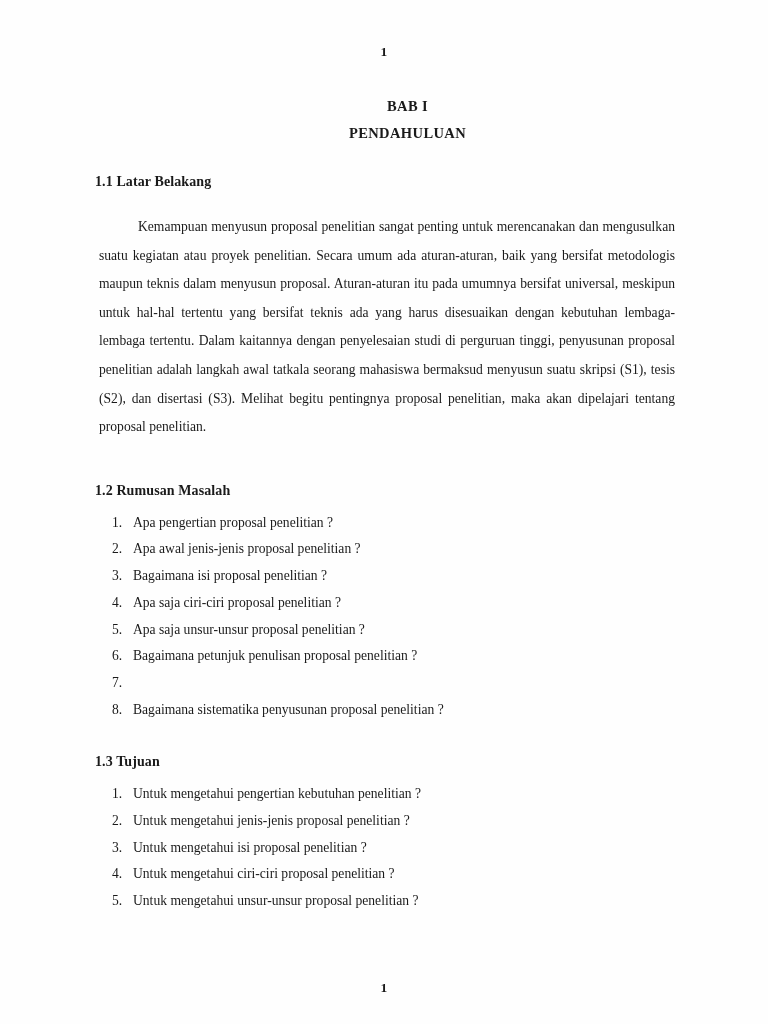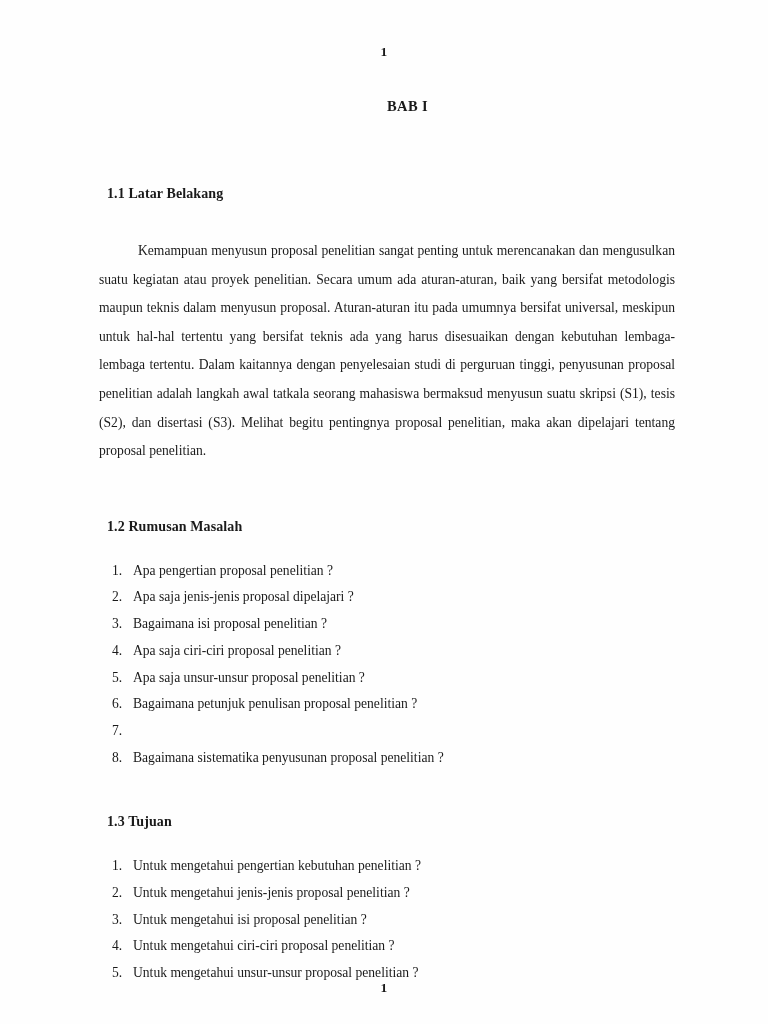--- a/index.html
+++ b/index.html
@@ -58,21 +58,21 @@
     left: 91px;
     width: 592px;
   }
 
   .section { }
 
   .section-heading {
     font-weight: bold;
     font-size: 14px;
     letter-spacing: 0.1px;
-    margin: 16px;
+    margin: 4px;
     line-height: 20px;
   }
 
   .body-paragraph {
     margin: 8px;
     font-size: 13.6px;
     line-height: 28.6px;
     text-align: justify;
     text-justify: inter-word;
     text-indent: 39px;
@@ -110,20 +110,21 @@
 </style>
 </head>
 <body style="background: rgb(254, 254, 254); color: rgb(26, 26, 26);">
 
 <div class="page">
 
   <div class="page-number top">1</div>
 
   <div class="chapter-block">
     <div class="chapter-line">BAB I</div>
+    <div class="chapter-line">PENDAHULUAN</div>
   </div>
 
   <div class="content">
 
     <div class="section">
       <h2 class="section-heading">1.1 Latar Belakang</h2>
       <div class="gap-heading-to-para"></div>
       <p class="body-paragraph">Kemampuan menyusun proposal penelitian sangat penting untuk merencanakan dan mengusulkan suatu kegiatan atau proyek penelitian. Secara umum ada aturan-aturan, baik yang bersifat metodologis maupun teknis dalam menyusun proposal. Aturan-aturan itu pada umumnya bersifat universal, meskipun untuk hal-hal tertentu yang bersifat teknis ada yang harus disesuaikan dengan kebutuhan lembaga-lembaga tertentu. Dalam kaitannya dengan penyelesaian studi di perguruan tinggi, penyusunan proposal penelitian adalah langkah awal tatkala seorang mahasiswa bermaksud menyusun suatu skripsi (S1), tesis (S2), dan disertasi (S3). Melihat begitu pentingnya proposal penelitian, maka akan dipelajari tentang proposal penelitian.</p>
     </div>
 
@@ -132,21 +133,21 @@
     <div class="section">
       <h2 class="section-heading">1.2 Rumusan Masalah</h2>
       <div class="gap-heading-to-list"></div>
       <ol class="num-list">
         <li class="num-item">
           <span class="num-marker">1.</span>
           <span class="num-text">Apa pengertian proposal penelitian ?</span>
         </li>
         <li class="num-item">
           <span class="num-marker">2.</span>
-          <span class="num-text">Apa saja jenis-jenis proposal dipelajari ?</span>
+          <span class="num-text">Apa awal jenis-jenis proposal penelitian ?</span>
         </li>
         <li class="num-item">
           <span class="num-marker">3.</span>
           <span class="num-text">Bagaimana isi proposal penelitian ?</span>
         </li>
         <li class="num-item">
           <span class="num-marker">4.</span>
           <span class="num-text">Apa saja ciri-ciri proposal penelitian ?</span>
         </li>
         <li class="num-item">

